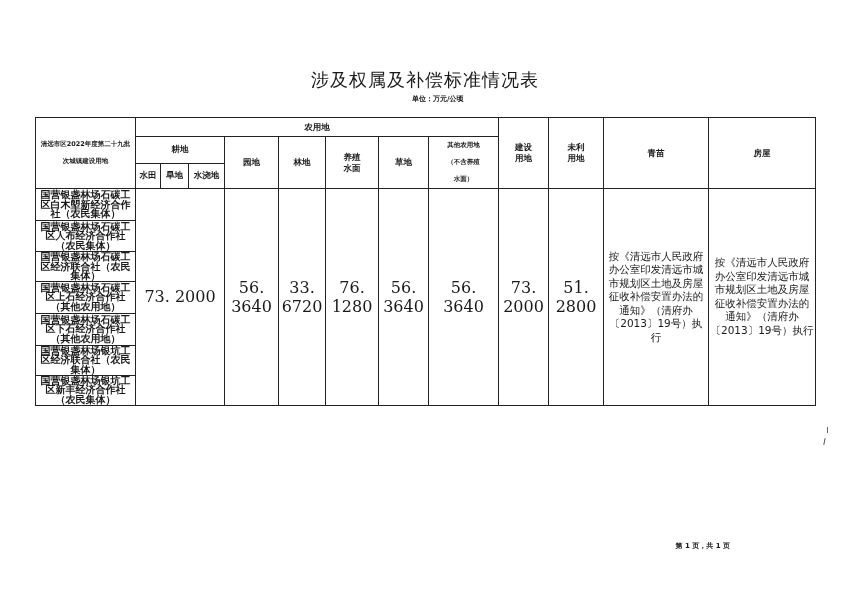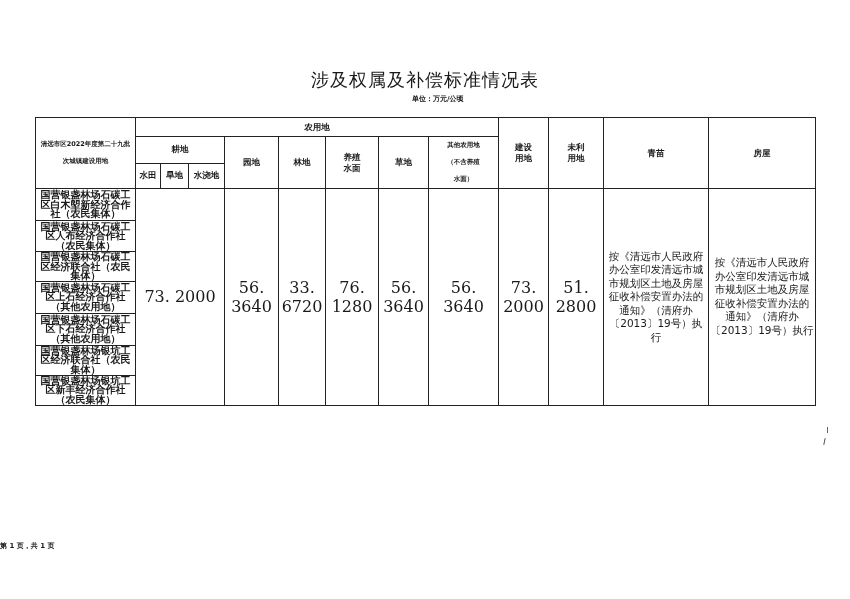--- a/index.html
+++ b/index.html
@@ -23,21 +23,21 @@
   table.main td {
     border: 1px solid #222; padding: 0; text-align: center; vertical-align: middle;
     overflow: hidden;
   }
   .hdr { font-family: Liberation Sans, sans-serif; font-weight: bold; font-size: 8.5px; line-height: 11px; }
   .hdr-small { font-family: "DejaVu Sans", sans-serif; font-weight: bold; font-size: 6.5px; line-height: 17px; }
   .rowlbl { font-family: "DejaVu Sans", sans-serif; font-weight: bold; font-size: 10px; line-height: 9.5px; padding: 0 2px !important; }
   .num { font-family: "DejaVu Serif", serif; font-size: 16px; }
   .rule { font-family: "DejaVu Sans", sans-serif; font-size: 10.5px; line-height: 13.5px; padding: 0 1px !important; }
   .footer {
-    position: absolute; left: 0; width: 730px; top: 541px; text-align: left;
+    position: absolute; left: 0; width: 730px; top: 541px; text-align: right;
     font-size: 7px; font-weight: bold; font-family: "DejaVu Sans", sans-serif;
   }
   .mark {
     position: absolute; left: 827px; top: 427px; width: 1px; height: 6px; background: #666;
   }
   .mark2 {
     position: absolute; left: 824px; top: 438px; width: 1px; height: 7px; background: #555;
     transform: rotate(12deg);
   }
 </style>

